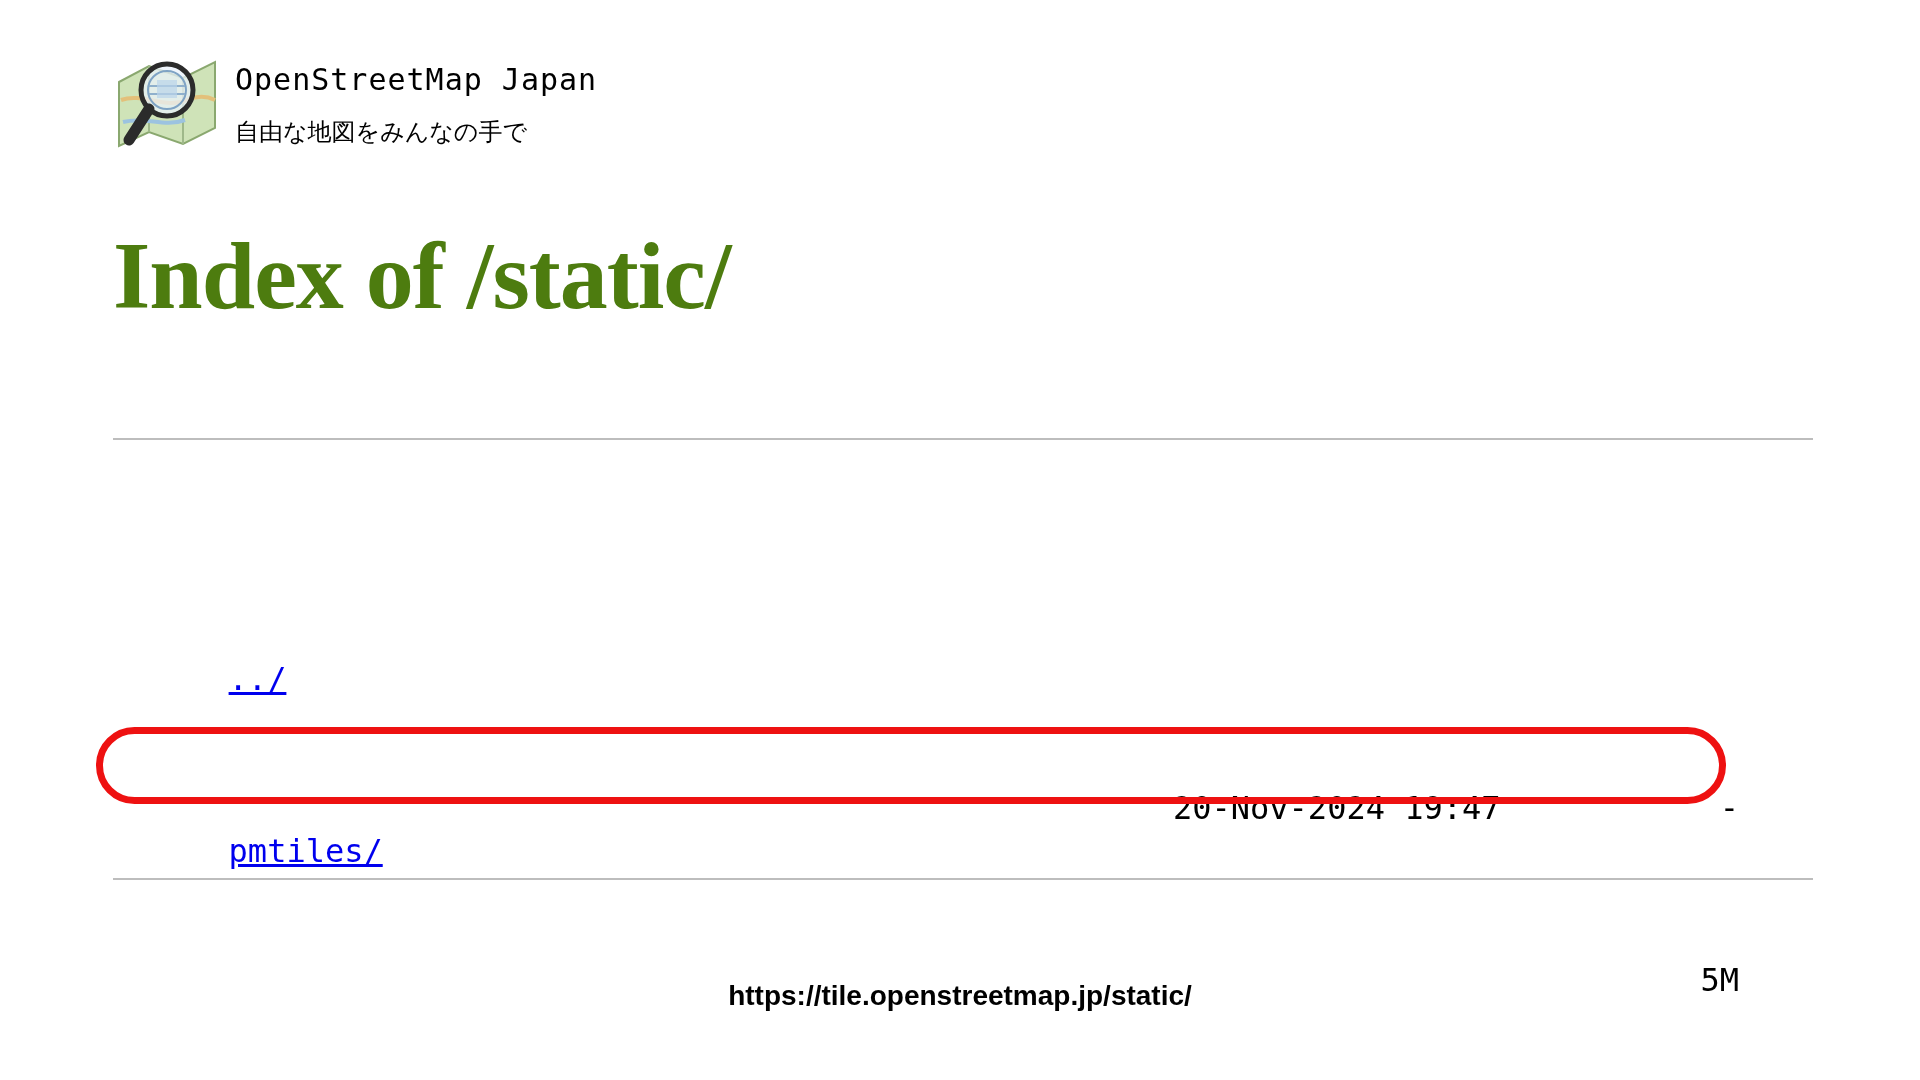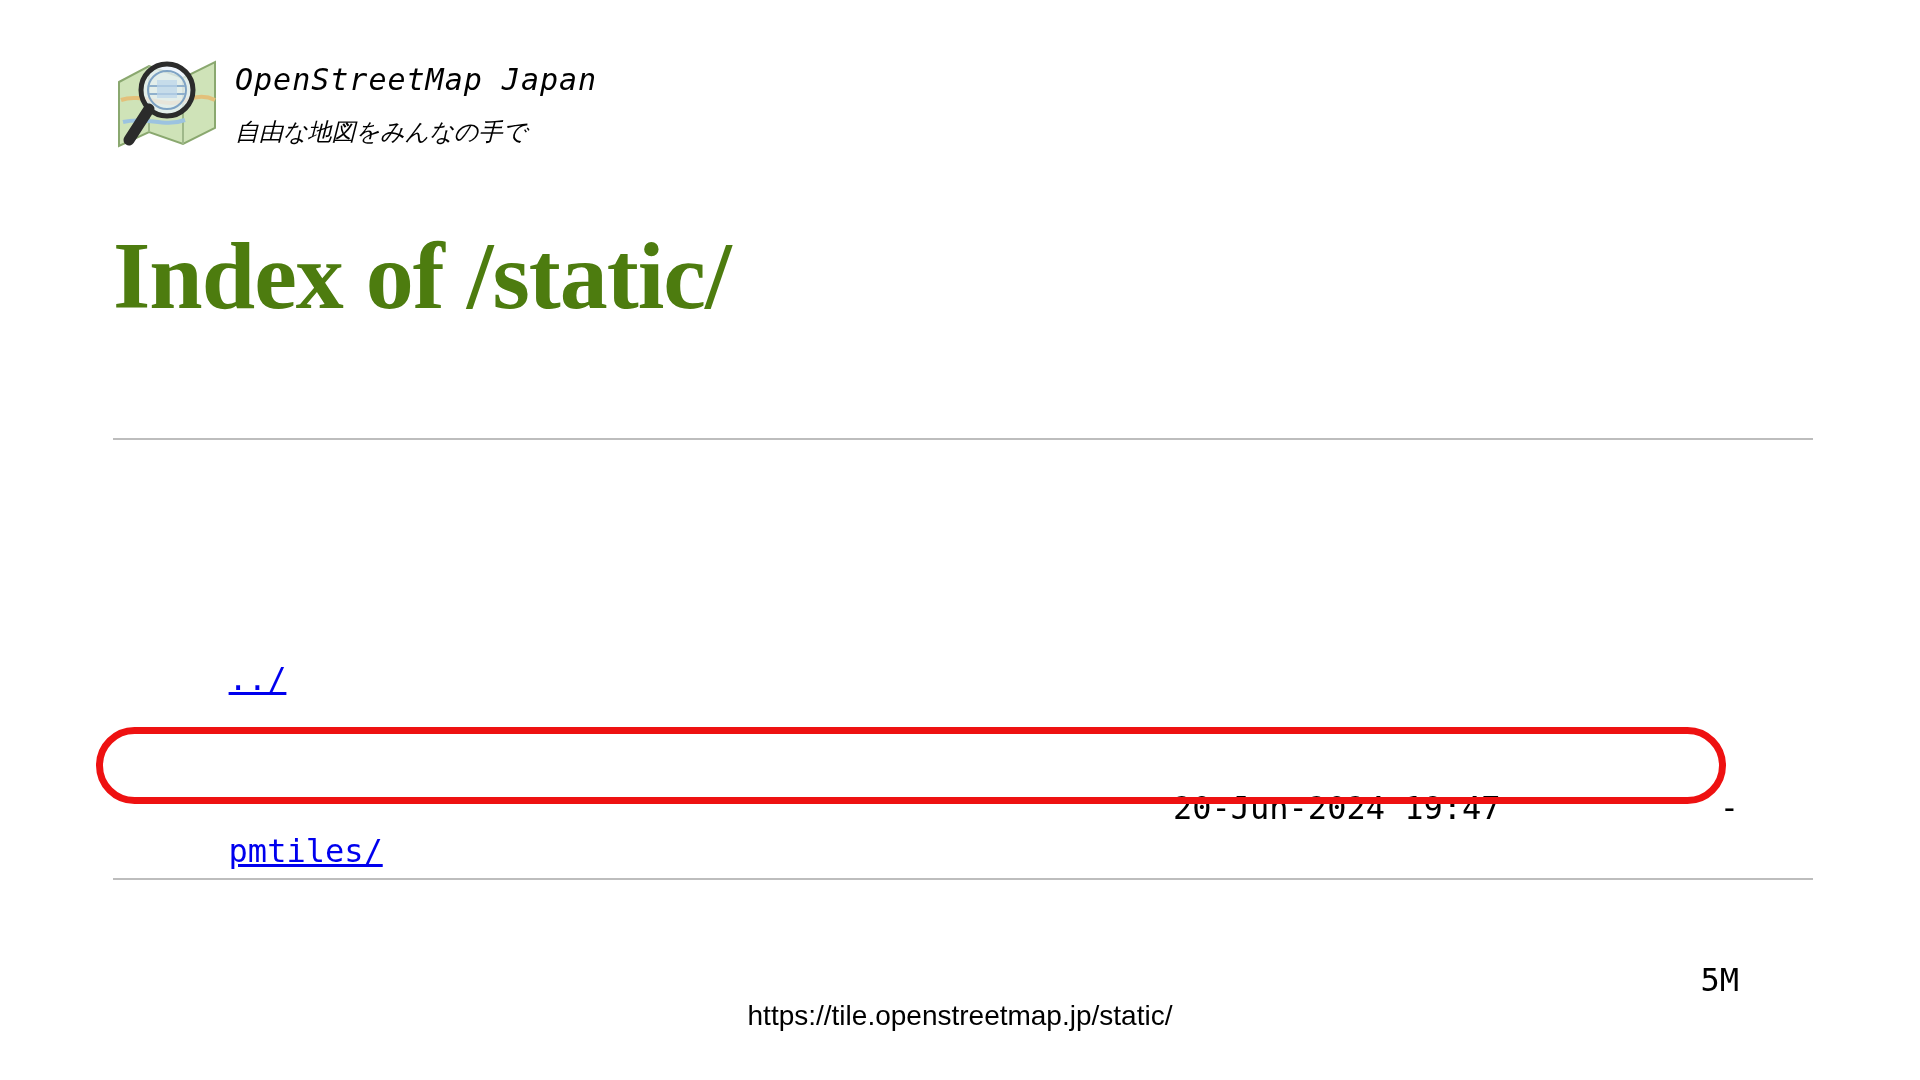--- a/index.html
+++ b/index.html
@@ -19,21 +19,20 @@
   }
 
   
   .brand {
     position: absolute;
     left: 113px;
     top: 48px;
     display: flex;
     align-items: flex-start;
     gap: 14px;
-    font-style: italic;
   }
   .brand-logo {
     width: 108px;
     height: 108px;
     position: relative;
     flex: 0 0 auto;
   }
   .brand-text {
     padding-top: 14px;
   }
@@ -129,24 +128,23 @@
   }
 
   
   .footer-url {
     position: absolute;
     left: 0;
     top: 980px;
     width: 1920px;
     text-align: center;
     font-family: "Liberation Sans", sans-serif;
-    font-weight: normal;
+    font-weight: bold;
     font-size: 28px;
     color: #000000;
-    margin-top: 20px;
   }
 </style>
 </head>
 <body>
 
 <div class="page">
 
   <div class="brand">
     <div class="brand-logo">
       <svg width="108" height="108" viewBox="0 0 108 108" aria-hidden="true">
@@ -176,21 +174,21 @@
   <div class="listing">
 
     <div class="row">
       <a class="name" href="#">../</a>
       <span class="meta"></span>
       <span class="size"></span>
     </div>
 
     <div class="row">
       <a class="name" href="#">pmtiles/</a>
-      <span class="meta">20-Jun-2024 19:47</span>
+      <span class="meta">20-Nov-2024 19:47</span>
       <span class="size">-</span>
     </div>
 
     <div class="row">
       <span class="size">5M</span>
     </div>
 
     
 
     

